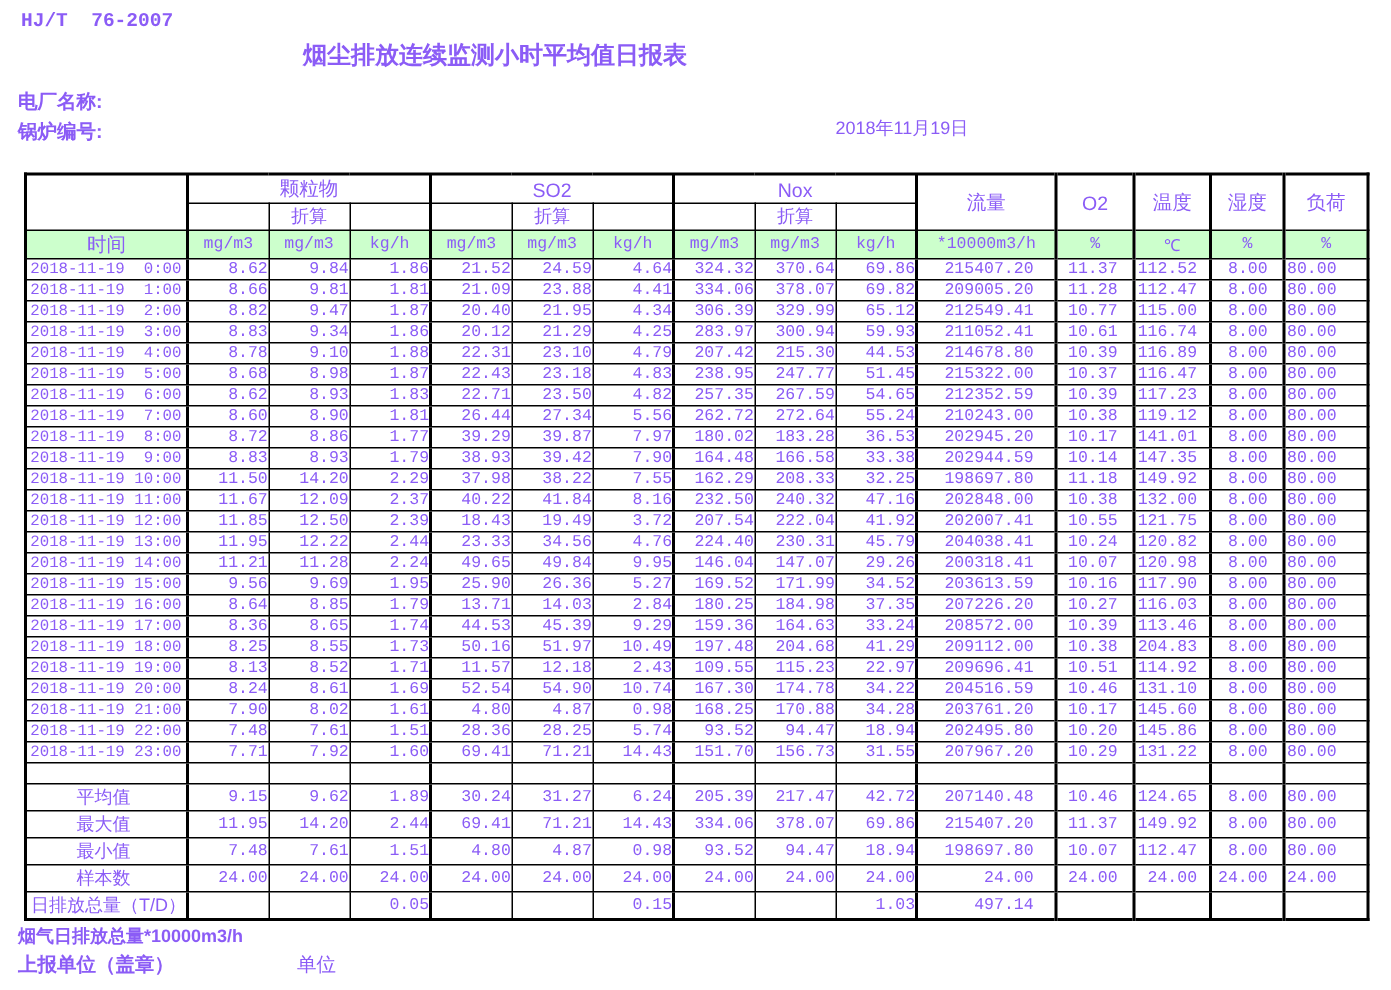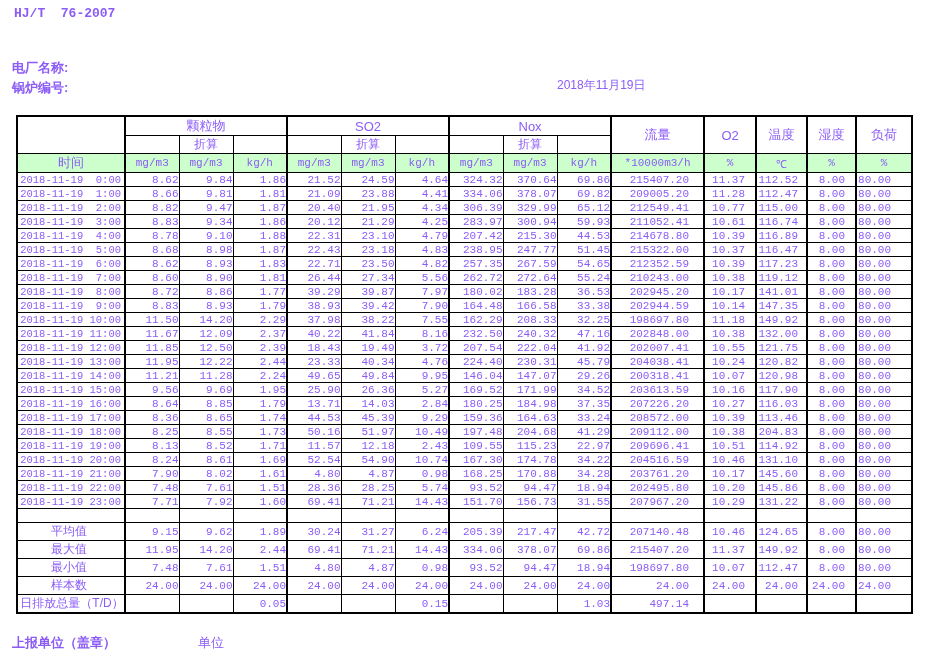--- a/index.html
+++ b/index.html
@@ -62,32 +62,33 @@
   tbody td:nth-child(12) { padding-right:10px; } 
   tbody td:nth-child(13) { padding-right:8px;  } 
   tbody td:nth-child(14) { padding-right:10px; } 
   tbody td:nth-child(15) { padding-right:20px; } 
   tbody td.sum-label {
     font-family:"Liberation Sans","DejaVu Sans",sans-serif;
     font-size:12px; text-align:center; padding-right:4px;
   }
   tbody td.total-label {
     font-family:"Liberation Sans","DejaVu Sans",sans-serif;
-    font-size:12px; text-align:center; padding-left:2px; padding-right:0;
+    font-size:12px; text-align:right; padding-left:2px; padding-right:0;
   }
   .footer-note { position:absolute; left:12px; top:616px; font-weight:bold; font-size:12px; }
   .footer-unit-row { position:absolute; left:0; top:634px; width:100%; }
   .report-unit-label { position:absolute; left:12px; font-weight:bold; font-size:13px; }
   .unit-label { position:absolute; left:198px; font-weight:normal; font-size:13px; }
 </style>
 </head>
 <body>
 
 <div class="page">
   <div class="std-code">HJ/T  76-2007</div>
+  <div class="doc-title">烟尘排放连续监测小时平均值日报表</div>
   <div class="meta-label plant">电厂名称:</div>
   <div class="meta-label boiler">锅炉编号:</div>
   <div class="report-date">2018年11月19日</div>
 
   <table class="rpt">
     <colgroup>
       <col style="width:108px">
       <col style="width:54px">
         <col style="width:54px">
         <col style="width:54px">
@@ -365,21 +366,21 @@
           <td class="num">121.75</td>
           <td class="num">8.00</td>
           <td class="num">80.00</td>
         </tr>
         <tr>
           <td class="time-cell">2018-11-19 13:00</td>
           <td class="num">11.95</td>
           <td class="num">12.22</td>
           <td class="num">2.44</td>
           <td class="num">23.33</td>
-          <td class="num">40.34</td>
+          <td class="num">34.56</td>
           <td class="num">4.76</td>
           <td class="num">224.40</td>
           <td class="num">230.31</td>
           <td class="num">45.79</td>
           <td class="num">204038.41</td>
           <td class="num">10.24</td>
           <td class="num">120.82</td>
           <td class="num">8.00</td>
           <td class="num">80.00</td>
         </tr>
@@ -651,17 +652,18 @@
           <td class="num">1.03</td>
           <td class="num">497.14</td>
           <td class="num"></td>
           <td class="num"></td>
           <td class="num"></td>
           <td class="num"></td>
         </tr>
       </tbody>
   </table>
 
+  <div class="footer-note">烟气日排放总量*10000m3/h</div>
   <div class="footer-unit-row">
     <span class="report-unit-label">上报单位（盖章）</span>
     <span class="unit-label">单位</span>
   </div>
 </div>
 
 </body></html>

